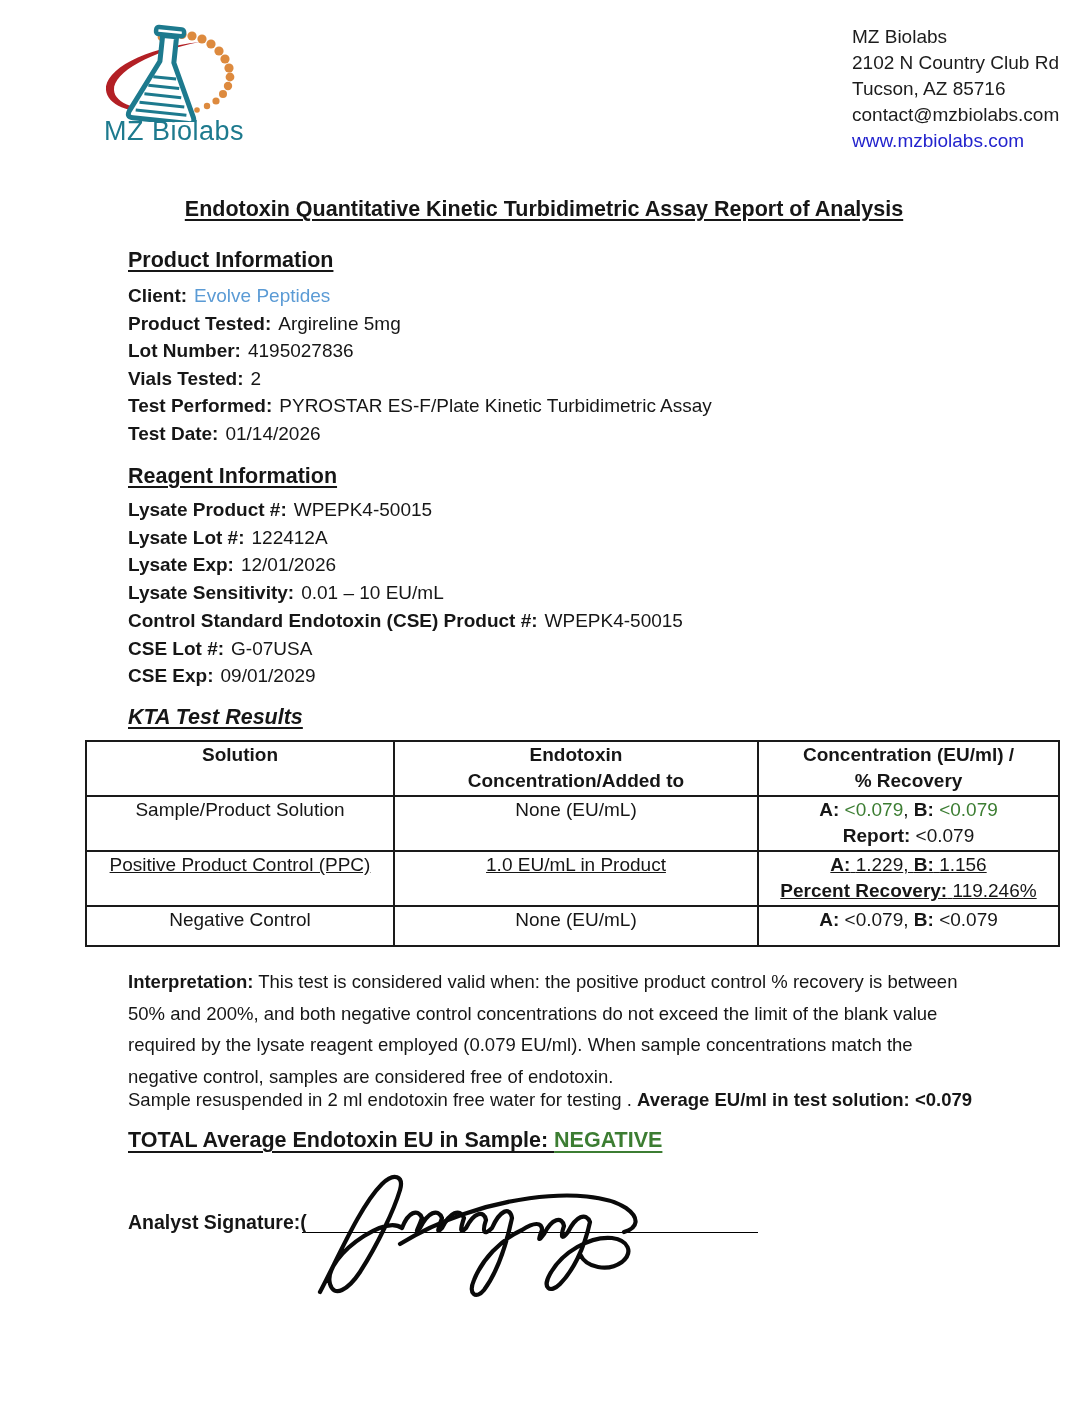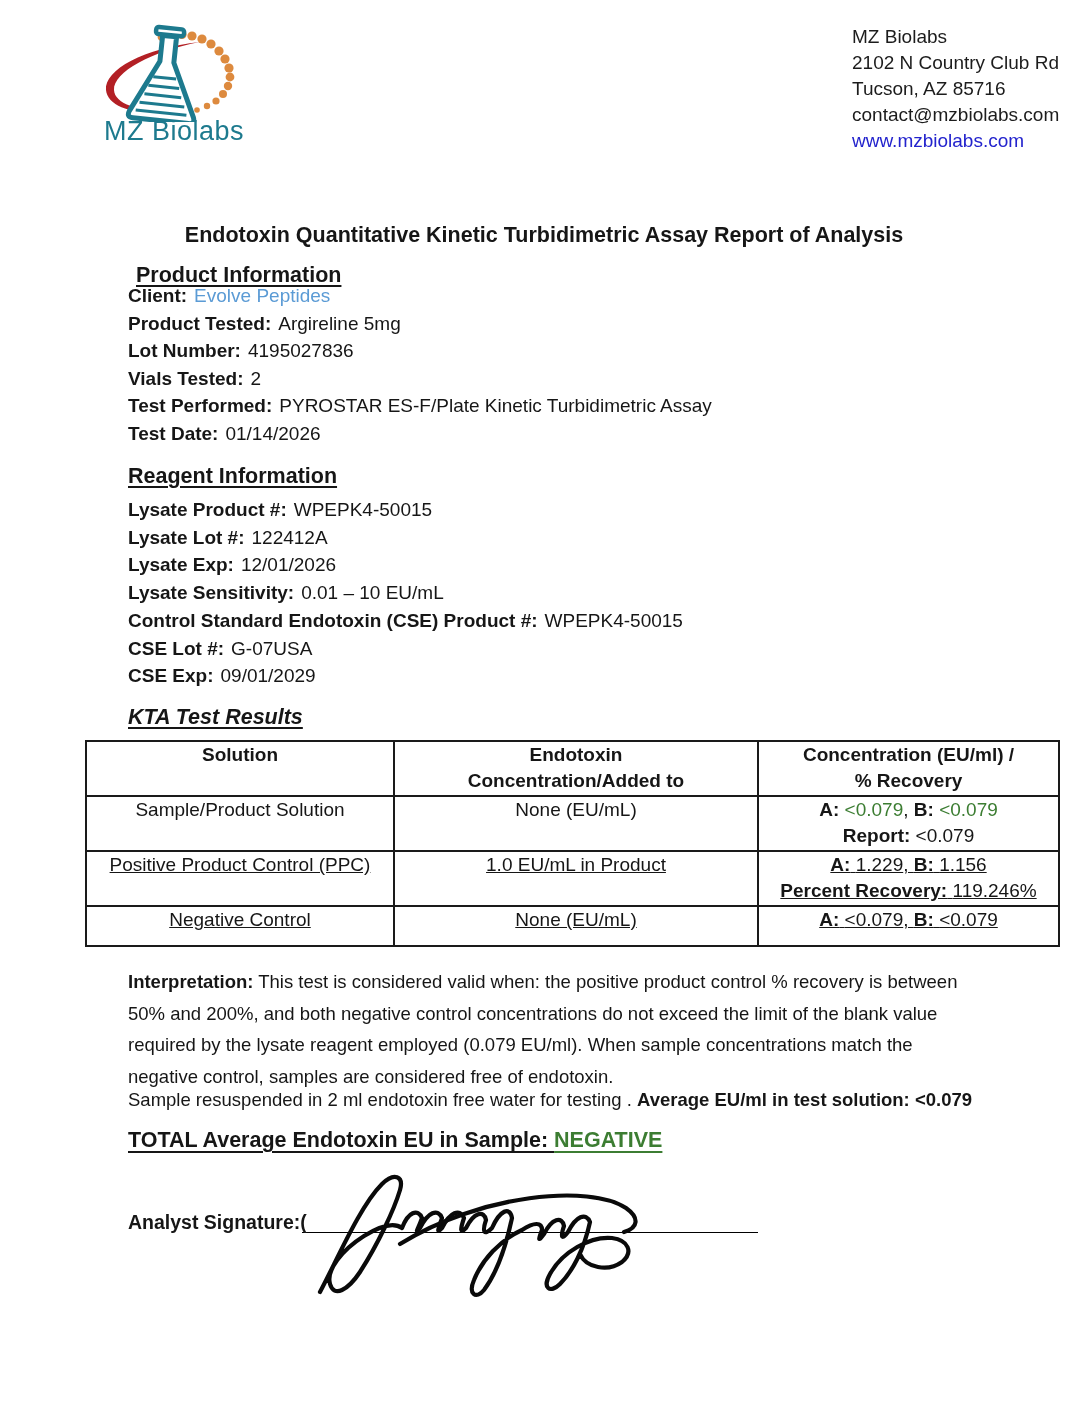--- a/index.html
+++ b/index.html
@@ -22,28 +22,28 @@
   }
   .letterhead {
     position:absolute; left:852px; top:24px;
     font-size:19px; line-height:26px; color:#1c1c1c;
   }
   .letterhead .link { color:var(--link_blue,#2323cd); text-decoration:none; cursor:pointer;margin-top:18px; }
   
   .report-title {
     position:absolute; left:0; top:197px; width:100%;
     text-align:center; font-size:21.5px; font-weight:bold;
-    text-underline-offset:3px;margin-top:26px;
+    text-decoration:underline; text-underline-offset:3px;
   }
   .section-heading {
     position:absolute; left:128px;
     font-size:21.5px; font-weight:bold;
     text-decoration:underline; text-underline-offset:3px;
   }
-  .h-product { top:263px;margin-left:8px; }
+  .h-product { top:248px; }
   .h-reagent { top:464px; }
   .h-kta     { top:705px;font-style:italic; }
   
   .fields { position:absolute; left:128px; font-size:19px; }
   .f-product { top:282px; line-height:27.6px; }
   .f-reagent { top:496px; line-height:27.7px; }
   .field-label { font-weight:bold; margin-right:7px; }
   .val-client { color:var(--client_blue,#5b9bd5); }
   
   .kta-table {
@@ -52,21 +52,21 @@
     font-size:19px; line-height:26px; text-align:center;
   }
   .kta-table td, .kta-table th {
     border:2px solid #1a1a1a; vertical-align:top; padding:0 4px 1px 4px;
   }
   .kta-table th { font-weight:bold; }
   .col1 { width:308px; } .col2 { width:364px; } .col3 { width:301px; }
   .row-h  { height:53px;padding-left:37px; }
   .row-1  { height:52px; }
   .row-2  { height:53px;text-decoration:underline; }
-  .row-3  { height:40px;text-decoration:underline; }
+  .row-3  { height:40px; }
   .b { font-weight:bold; }
   .green { color:var(--result_green,#3c7d32); }
   
   .interpretation {
     position:absolute; left:128px; top:966px; width:850px;
     font-size:18.5px; line-height:31.5px;
   }
   .resuspension {
     position:absolute; left:128px; top:1089px; width:900px;
     font-size:18.5px;

